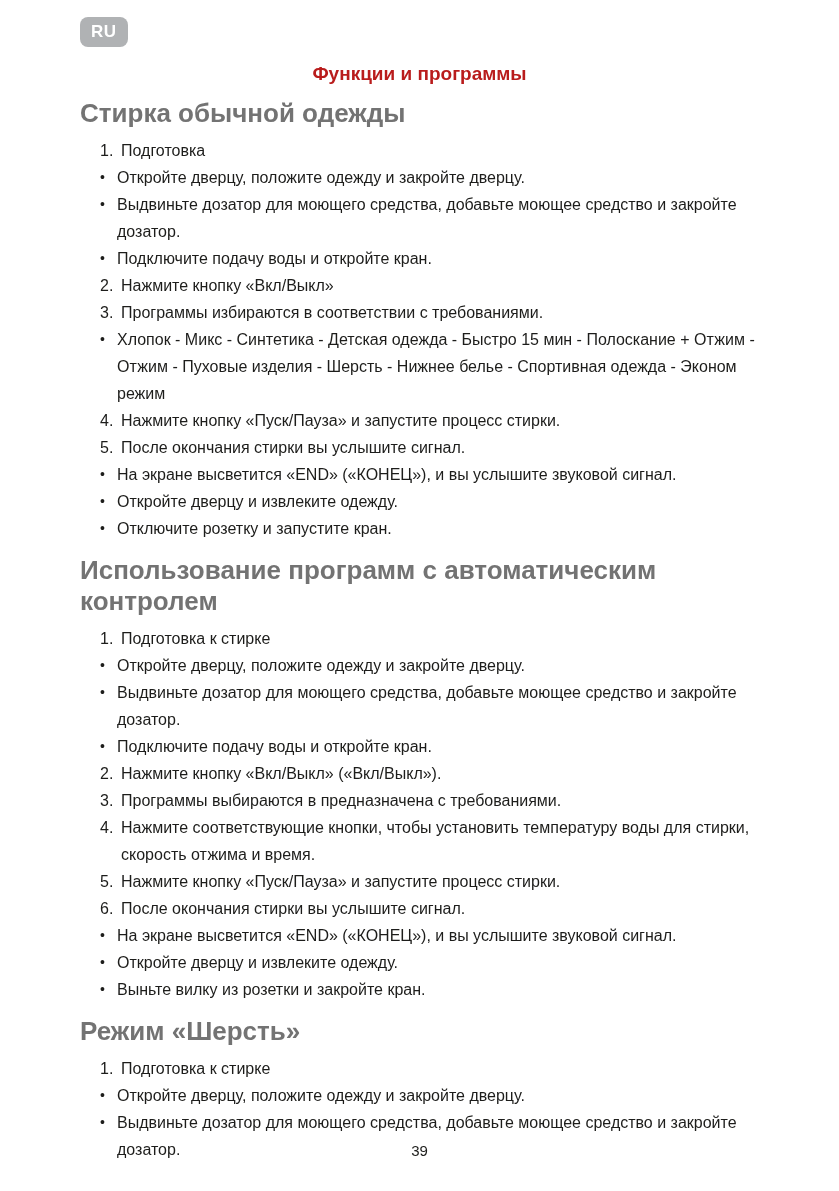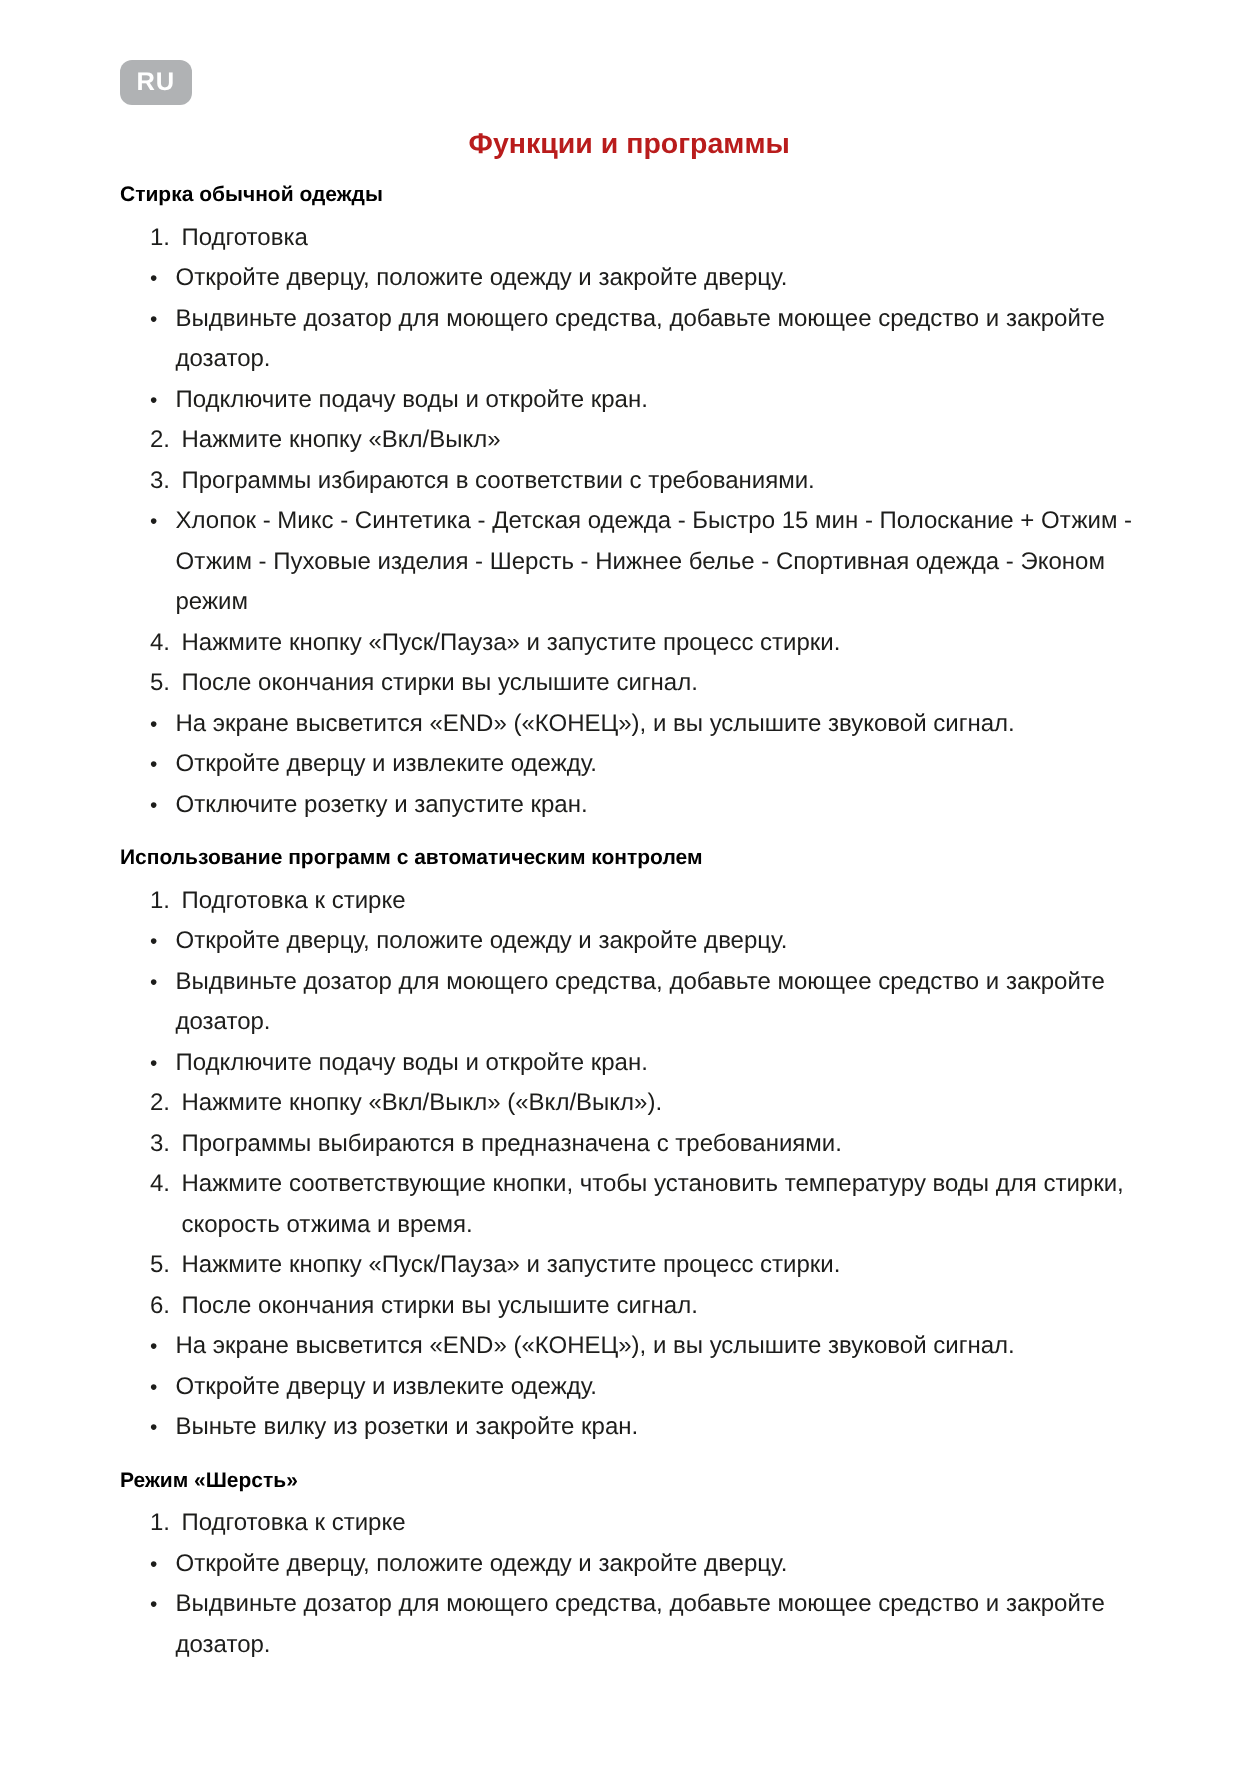--- a/index.html
+++ b/index.html
@@ -12,21 +12,21 @@
     height: 1191px;
     overflow: hidden;
     font-family: "Liberation Sans", sans-serif;
     color: #1d1d1b;
   }
   .page {
     position: relative;
     box-sizing: border-box;
     width: 839px;
     height: 1191px;
-    padding: 40px 80px 0 80px;
+    padding: 17px 80px 0 80px;
   }
   .lang-badge {
     display: inline-block;
     background: #b0b2b4;
     color: #ffffff;
     font-weight: bold;
     font-size: 17px;
     line-height: 1;
     padding: 6px 11px 7px 11px;
     border-radius: 8px;
@@ -37,23 +37,23 @@
     text-align: center;
     font-size: 19px;
     font-weight: bold;
     color: #b91c1c;
   }
   section {
     margin: 0;
   }
   h2.section-heading {
     margin: 13px 0 8px 0;
-    font-size: 14px;
+    font-size: 26px;
     font-weight: bold;
-    color: #000000;
+    color: #737373;
   }
   .items {
     padding-left: 20px;
   }
   .item {
     display: flex;
     align-items: flex-start;
     font-size: 16px;
     line-height: 27px;
   }
@@ -208,13 +208,14 @@
             <span class="text">Откройте дверцу, положите одежду и закройте дверцу.</span>
           </div>
           <div class="item bullet">
             <span class="marker">•</span>
             <span class="text">Выдвиньте дозатор для моющего средства, добавьте моющее средство и закройте дозатор.</span>
           </div>
         </div>
       </section>
     </div>
 
+  <div class="page-number">39</div>
 </div>
 
 </body></html>

